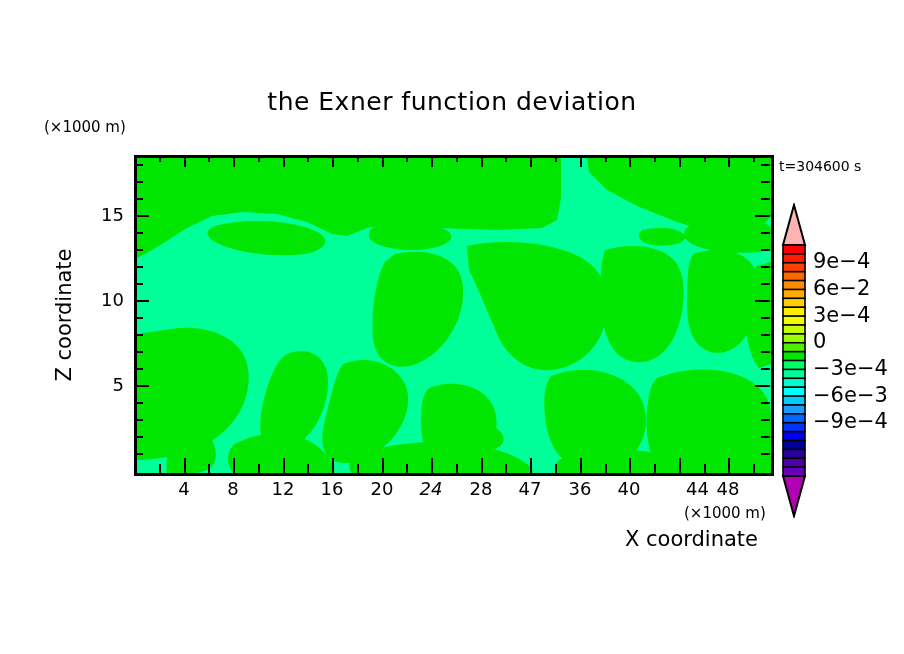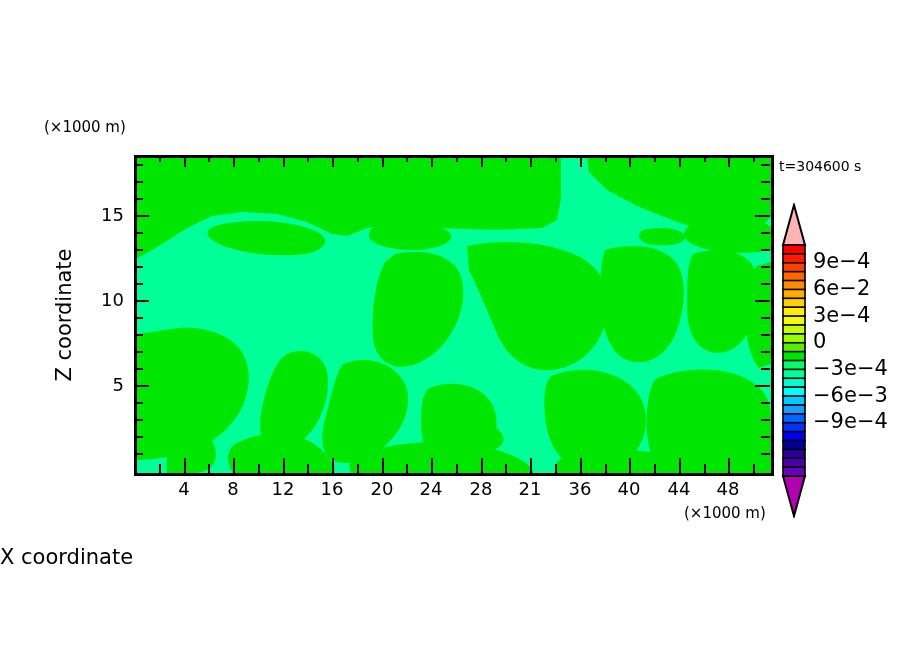--- a/index.html
+++ b/index.html
@@ -56,23 +56,23 @@
     left: 779px;
     top: 158px;
     font-size: 14px;
     white-space: pre;
   }
 
   
   #x-axis-title {
     position: absolute;
     left: 0;
-    top: 545px;
+    top: 527px;
     width: 758px;
-    text-align: left;
+    text-align: right;
     font-size: 21px;
     white-space: pre;
   }
   #y-axis-title {
     position: absolute;
     left: -36px;
     top: 303px;
     width: 200px;
     text-align: center;
     font-size: 21px;
@@ -153,20 +153,21 @@
     left: 813px;
     font-size: 21px;
     white-space: pre;
   }
 </style>
 </head>
 <body>
 
 <div class="figure">
 
+  <div id="plot-title">the Exner function deviation</div>
 
   <div id="y-units-label">(×1000 m)</div>
   <div id="x-units-label">(×1000 m)</div>
 
   <div id="timestamp">t=304600 s</div>
 
   <div id="x-axis-title">X coordinate</div>
   <div id="y-axis-title">Z coordinate</div>
 
   <div id="plot-area">
@@ -342,26 +343,26 @@
       <div class="tick tick-y right minor" style="top: 181px;"></div>
       <div class="tick tick-y left minor" style="top: 164px;"></div>
       <div class="tick tick-y right minor" style="top: 164px;"></div>
     </div>
   <div id="xtick-labels">
       <div class="xtick-label" style="left: 154px;">4</div>
       <div class="xtick-label" style="left: 203px;">8</div>
       <div class="xtick-label" style="left: 253px;">12</div>
       <div class="xtick-label" style="left: 302px;">16</div>
       <div class="xtick-label" style="left: 352px;">20</div>
-      <div class="xtick-label" style="left: 401px;">24</div>
+      <div class="xtick-label" style="left: 401px; font-style: italic;">24</div>
       <div class="xtick-label" style="left: 451px;">28</div>
-      <div class="xtick-label" style="left: 500px;">21</div>
+      <div class="xtick-label" style="left: 500px;">47</div>
       <div class="xtick-label" style="left: 550px;">36</div>
       <div class="xtick-label" style="left: 599px;">40</div>
-      <div class="xtick-label" style="left: 649px;">44</div>
+      <div class="xtick-label" style="left: 649px; text-align: right;">44</div>
       <div class="xtick-label" style="left: 698px;">48</div>
     </div>
   <div id="ytick-labels">
       <div class="ytick-label" style="top: 374px;">5</div>
       <div class="ytick-label" style="top: 289px;">10</div>
       <div class="ytick-label" style="top: 204px;">15</div>
     </div>
 
   <div id="colorbar">
     <svg id="colorbar-svg" width="28" height="315" viewBox="0 0 28 315">

